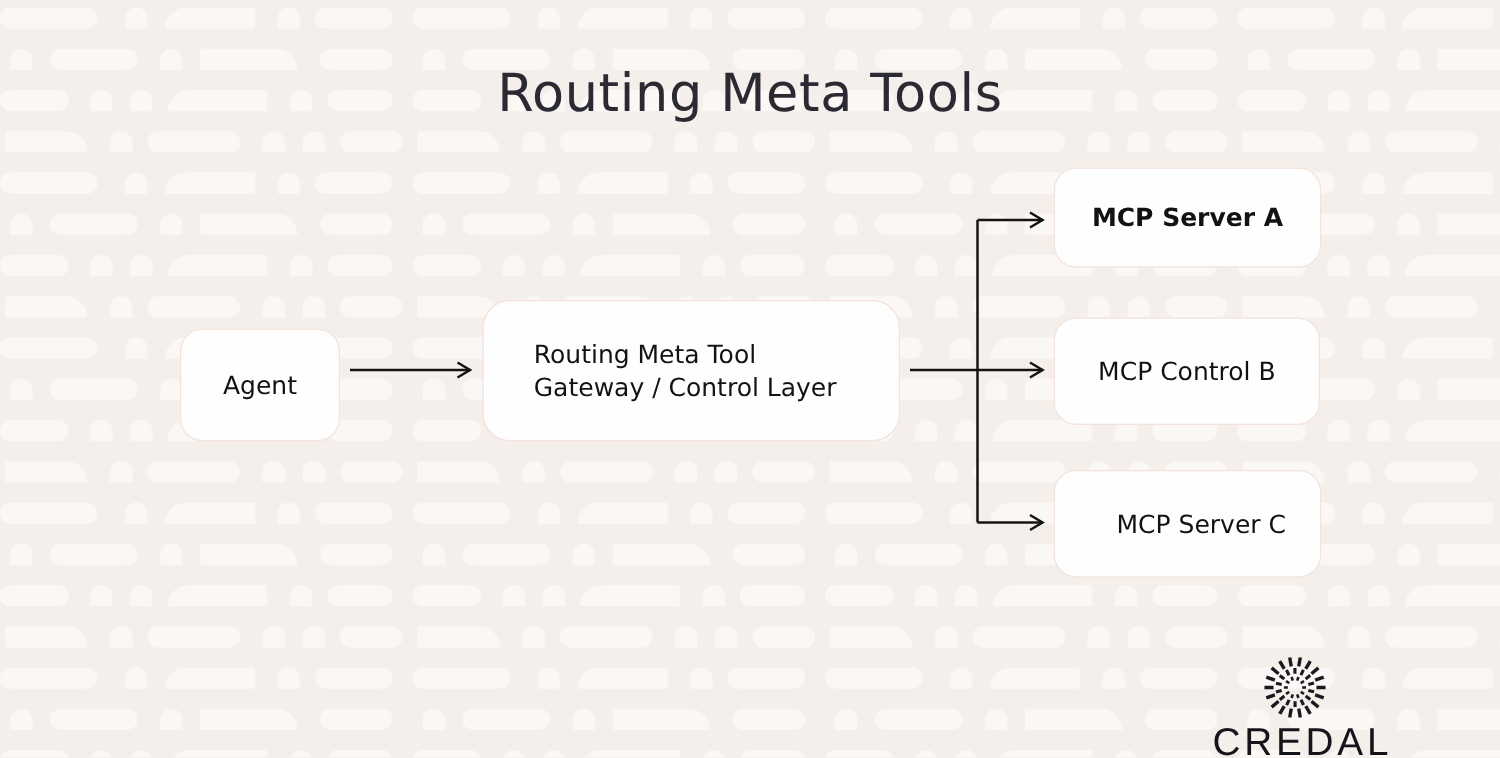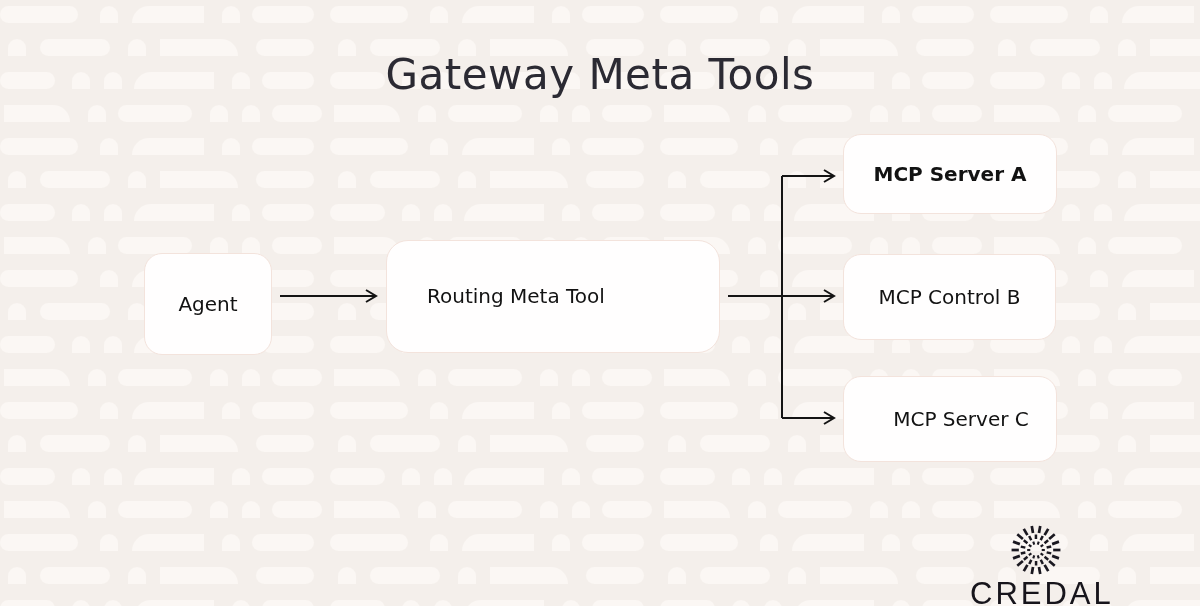--- a/index.html
+++ b/index.html
@@ -26,21 +26,21 @@
 
   .node {
     position: absolute; box-sizing: border-box;
     background: var(--node-bg, #fffefe);
     border: 1px solid var(--node-border, #f3e3dc);
     border-radius: 18px;
     display: flex; align-items: center; justify-content: center;
     font-size: 20px; color: var(--text, #121212);
     z-index: 2;
   }
-  .node-agent   { left: 144px; top: 253px; width: 128px; height: 102px; }
+  .node-agent   { left: 144px; top: 263px; width: 128px; height: 90px; }
   .node-gateway { left: 386px; top: 240px; width: 334px; height: 113px;
                   border-radius: 22px; justify-content: flex-start; padding-left: 40px; }
   .node-gateway .gw-line { display: block; line-height: 27px; }
   .node-server-a { left: 843px; top: 134px; width: 214px; height: 80px; font-weight: bold; }
   .node-server-b { left: 843px; top: 254px; width: 213px; height: 86px; }
   .node-server-c { left: 843px; top: 376px; width: 214px; height: 86px; padding-left: 22px; }
 
   svg.connectors {
     position: absolute; inset: 0; z-index: 1; pointer-events: none;
   }
@@ -103,29 +103,30 @@
       <path class="arrow-head" d="M3,2 L13,8 L3,14"></path>
     </marker>
   </defs>
   <path class="arrow-line" d="M280,296 H376" marker-end="url(#arw)"></path>
   <path class="arrow-line" d="M728,296 H834" marker-end="url(#arw)"></path>
   <path class="arrow-line" d="M782,176 V418"></path>
   <path class="arrow-line" d="M782,176 H834" marker-end="url(#arw)"></path>
   <path class="arrow-line" d="M782,418 H834" marker-end="url(#arw)"></path>
 </svg>
 
-<div class="page-title">Gateway Meta Tools</div>
+<div class="page-title">Routing Meta Tools</div>
 
 <div class="node node-agent">
   <span>Agent</span>
 </div>
 
 <div class="node node-gateway">
   <span>
     <span class="gw-line">Routing Meta Tool</span>
+    <span class="gw-line">Gateway / Control Layer</span>
   </span>
 </div>
 
 <div class="node node-server-a">
   <span>MCP Server A</span>
 </div>
 
 <div class="node node-server-b">
   <span>MCP Control B</span>
 </div>

